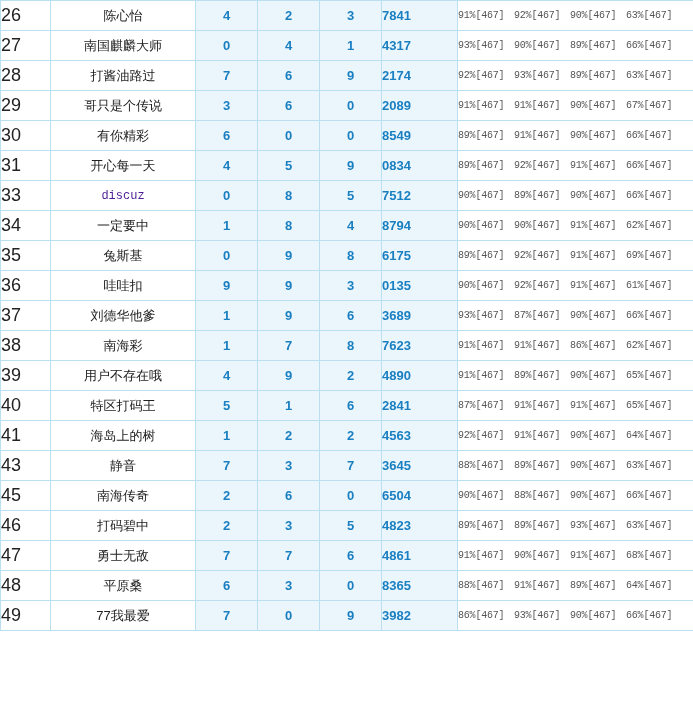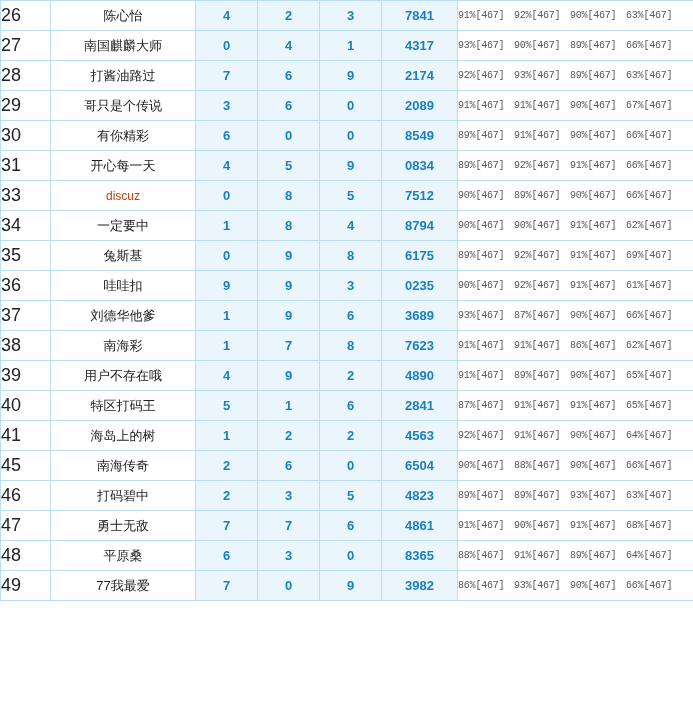--- a/index.html
+++ b/index.html
@@ -45,34 +45,33 @@
     background: #ffffff;
   }
   td.name {
     text-align: center;
     padding-left: 20px;
     color: #222222;
     font-size: 13px;
     background: #ffffff;
   }
   td.name.mono {
-    font-family: Liberation Sans, sans-serif;
+    font-family: Liberation Mono, monospace;
     font-size: 12px;
-    color: #c2410c;
+    color: #4c1d95;
     margin-top: 36px;
   }
   td.digit {
     text-align: center;
     color: #1a7fc1;
     font-weight: bold;
     font-size: 13px;
     background: #eaf6fc;
   }
   td.code {
-    text-align: center;
     color: #1a7fc1;
     font-weight: bold;
     font-size: 13px;
     background: #eaf6fc;
   }
   td.pcts {
     background: #ffffff;
     padding-left: 4px;
     padding-right: 4px;
     white-space: nowrap;
@@ -182,21 +181,21 @@
         <td class="digit">8</td>
         <td class="code">6175</td>
         <td class="pcts"><span class="pct">89%[467]</span><span class="pct">92%[467]</span><span class="pct">91%[467]</span><span class="pct">69%[467]</span></td>
       </tr>
       <tr>
         <td class="rank">36</td>
         <td class="name">哇哇扣</td>
         <td class="digit">9</td>
         <td class="digit">9</td>
         <td class="digit">3</td>
-        <td class="code">0235</td>
+        <td class="code">0135</td>
         <td class="pcts"><span class="pct">90%[467]</span><span class="pct">92%[467]</span><span class="pct">91%[467]</span><span class="pct">61%[467]</span></td>
       </tr>
       <tr>
         <td class="rank">37</td>
         <td class="name">刘德华他爹</td>
         <td class="digit">1</td>
         <td class="digit">9</td>
         <td class="digit">6</td>
         <td class="code">3689</td>
         <td class="pcts"><span class="pct">93%[467]</span><span class="pct">87%[467]</span><span class="pct">90%[467]</span><span class="pct">66%[467]</span></td>
@@ -229,20 +228,29 @@
         <td class="pcts"><span class="pct">87%[467]</span><span class="pct">91%[467]</span><span class="pct">91%[467]</span><span class="pct">65%[467]</span></td>
       </tr>
       <tr>
         <td class="rank">41</td>
         <td class="name">海岛上的树</td>
         <td class="digit">1</td>
         <td class="digit">2</td>
         <td class="digit">2</td>
         <td class="code">4563</td>
         <td class="pcts"><span class="pct">92%[467]</span><span class="pct">91%[467]</span><span class="pct">90%[467]</span><span class="pct">64%[467]</span></td>
+      </tr>
+      <tr>
+        <td class="rank">43</td>
+        <td class="name">静音</td>
+        <td class="digit">7</td>
+        <td class="digit">3</td>
+        <td class="digit">7</td>
+        <td class="code">3645</td>
+        <td class="pcts"><span class="pct">88%[467]</span><span class="pct">89%[467]</span><span class="pct">90%[467]</span><span class="pct">63%[467]</span></td>
       </tr>
       <tr>
         <td class="rank">45</td>
         <td class="name">南海传奇</td>
         <td class="digit">2</td>
         <td class="digit">6</td>
         <td class="digit">0</td>
         <td class="code">6504</td>
         <td class="pcts"><span class="pct">90%[467]</span><span class="pct">88%[467]</span><span class="pct">90%[467]</span><span class="pct">66%[467]</span></td>
       </tr>

